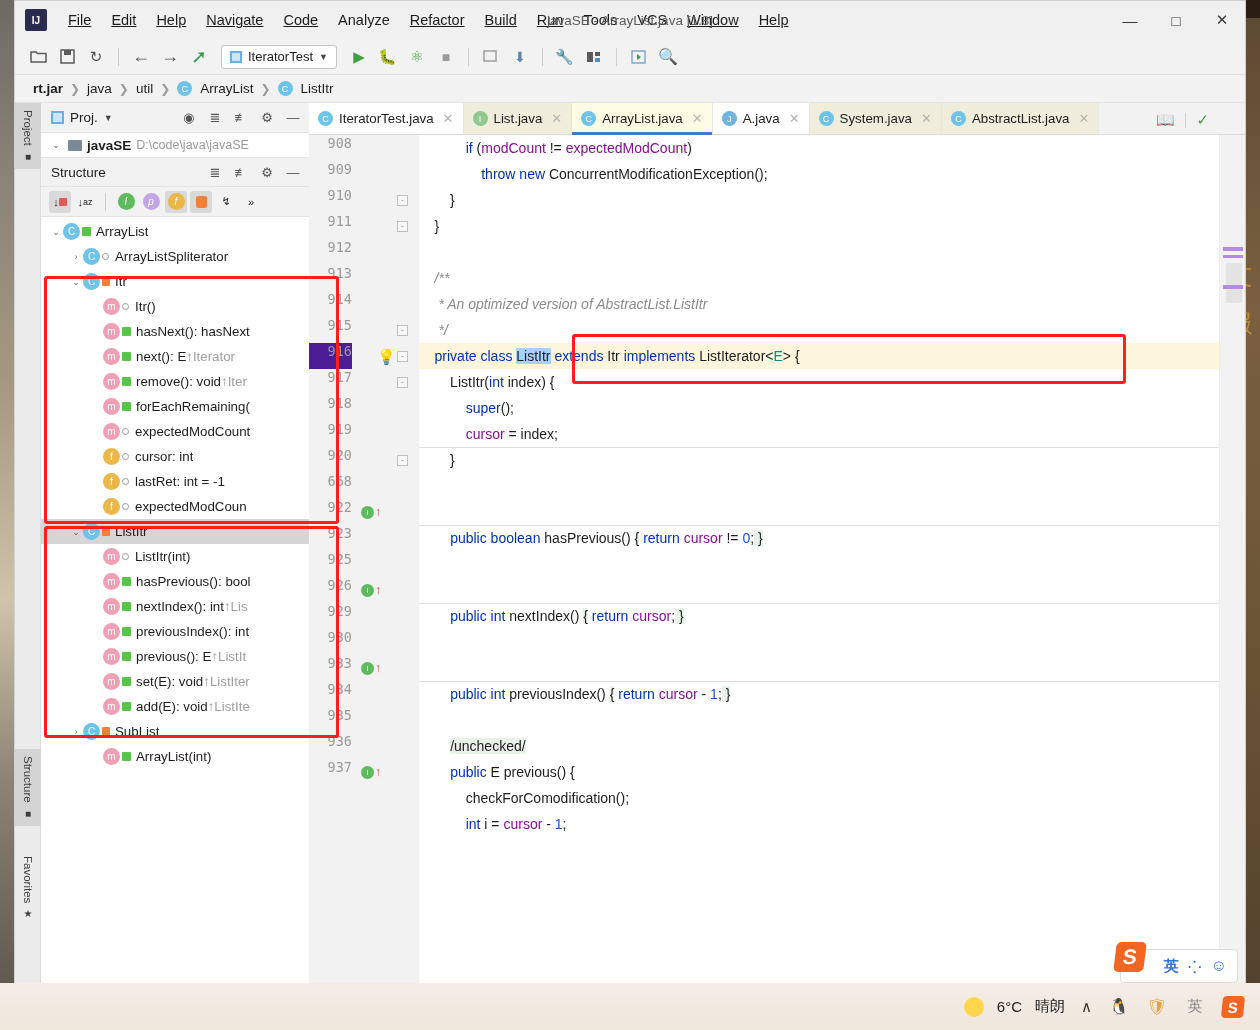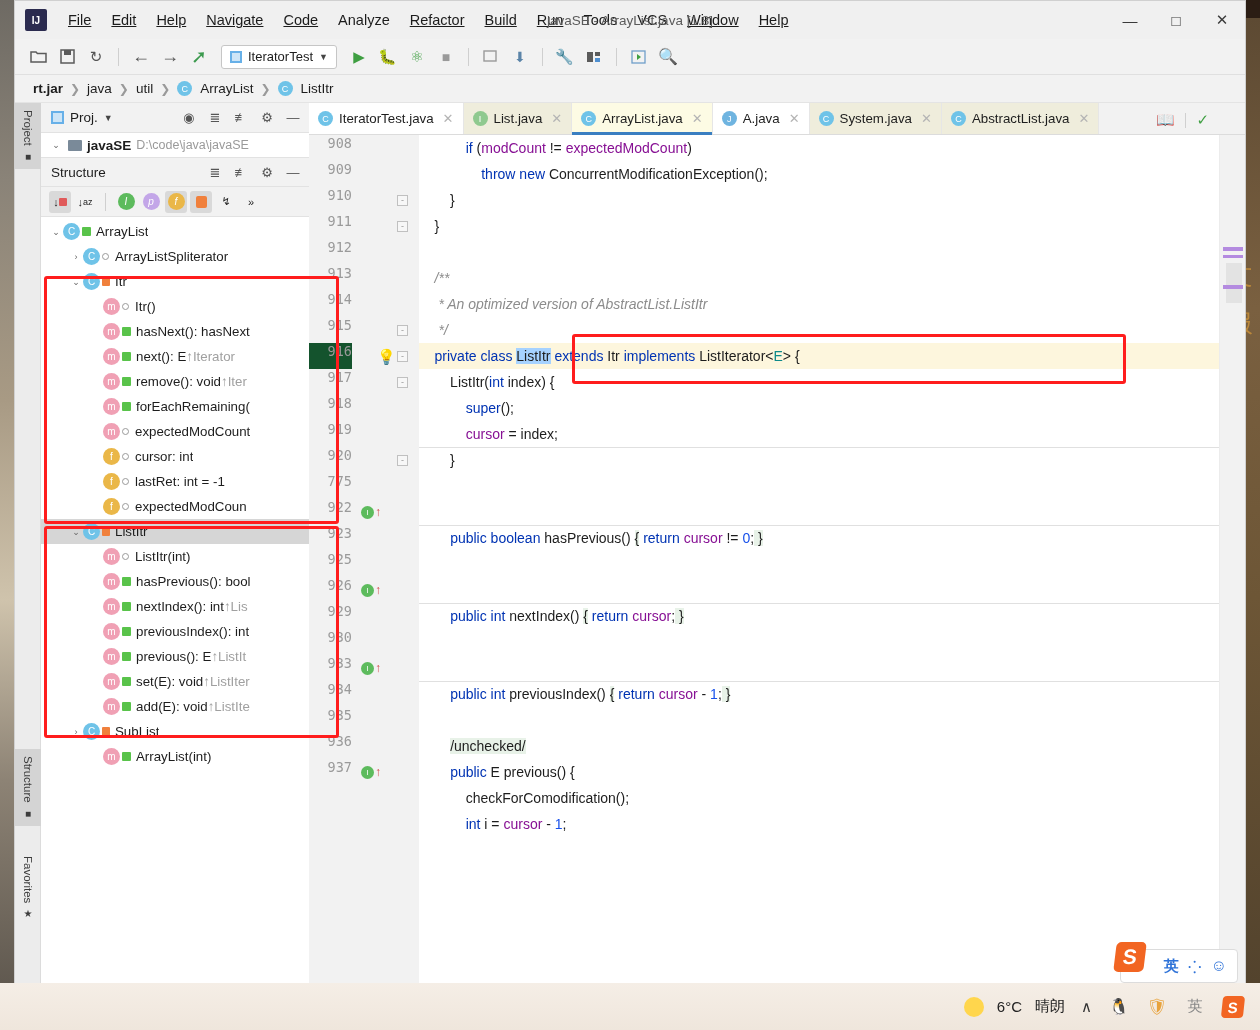--- a/index.html
+++ b/index.html
@@ -511,26 +511,26 @@
         <div class="codewrap">
           <div class="gutter" id="gutter">
               <div class="ln">908</div>
               <div class="ln">909</div>
               <div class="ln">910</div>
               <div class="ln">911</div>
               <div class="ln">912</div>
               <div class="ln">913</div>
               <div class="ln">914</div>
               <div class="ln">915</div>
-              <div class="ln" style="background: #14532d;">916</div>
+              <div class="ln" style="background: #4c1d95;">916</div>
               <div class="ln">917</div>
               <div class="ln">918</div>
               <div class="ln">919</div>
               <div class="ln">920</div>
-              <div class="ln">775</div>
+              <div class="ln">668</div>
               <div class="ln">922</div>
               <div class="ln">923</div>
               <div class="ln">925</div>
               <div class="ln">926</div>
               <div class="ln">929</div>
               <div class="ln">930</div>
               <div class="ln">933</div>
               <div class="ln">934</div>
               <div class="ln">935</div>
               <div class="ln">936</div>

